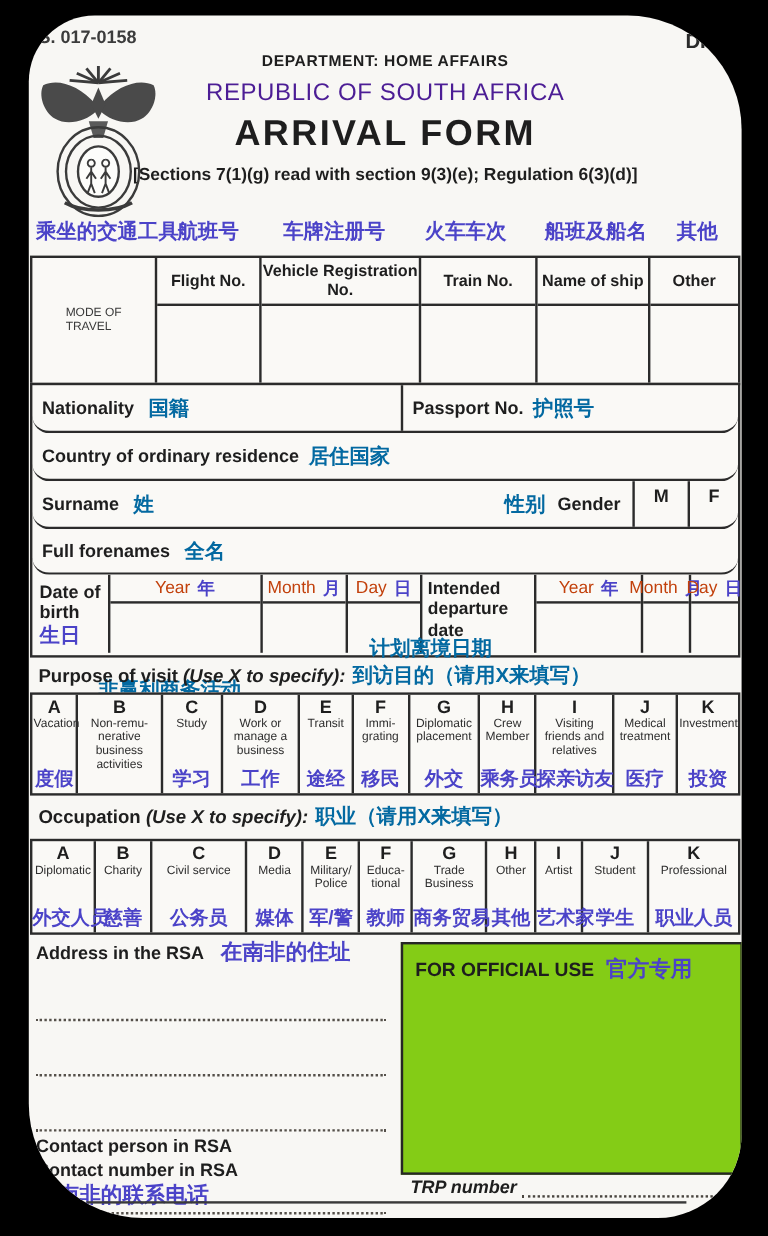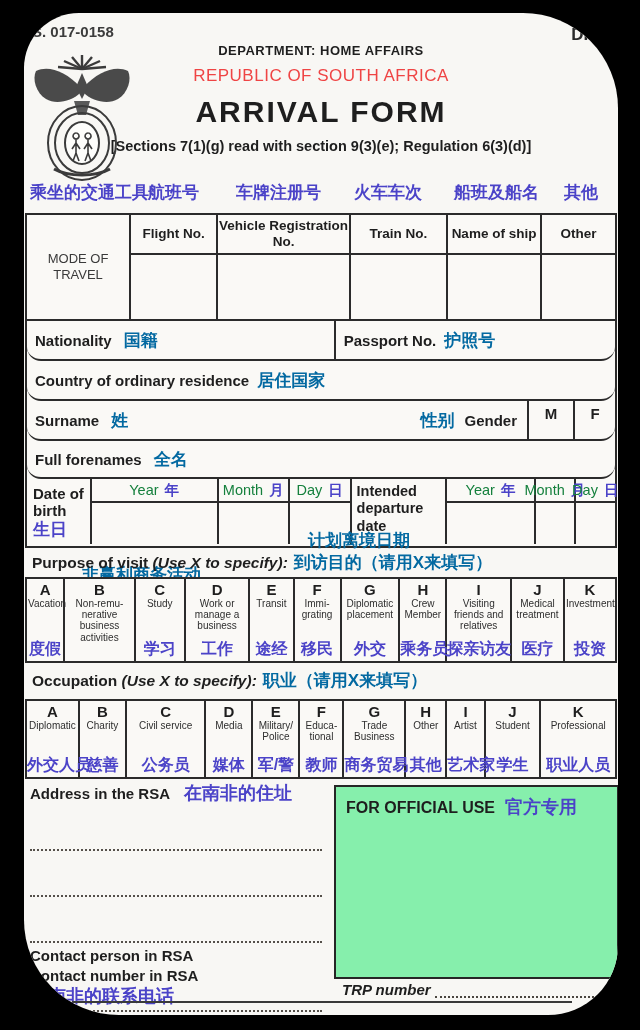--- a/index.html
+++ b/index.html
@@ -13,58 +13,58 @@
   }
   .abs{position:absolute;}
   .blue{color:#4b43c8;}
   .b{font-weight:bold;}
   .i{font-style:italic;}
   
   .form-no{left:8px;top:10px;font-size:15px;color:#3c3c3c;font-weight:bold;}
   .corner-code{right:10px;top:12px;font-size:17px;font-weight:bold;color:#2a2a2a;}
   .hdr{left:0;right:0;text-align:center;}
   .dept{top:30px;font-size:13px;font-weight:bold;letter-spacing:.5px;}
-  .repub{top:53px;font-size:17px;letter-spacing:.5px;color:#ef4444;}
+  .repub{top:53px;font-size:20px;letter-spacing:.5px;color:#4c1d95;}
   .title{top:82px;font-size:30px;font-weight:bold;letter-spacing:2px;}
   .sections{top:125px;font-size:14.5px;font-weight:bold;}
   .coa{left:6px;top:40px;}
   
   .zhrow span{position:absolute;top:168px;font-size:17px;font-weight:bold;color:#4b43c8;white-space:nowrap;}
   
   .tbl{position:absolute;left:1px;right:1px;border:2px solid #2b2b2b;background:#faf9f6;}
   .flex{display:flex;}
   .cell{border-right:2px solid #2b2b2b;box-sizing:border-box;position:relative;}
   .cell:last-child{border-right:none;}
   .modehdr{height:38px;border-bottom:2px solid #2b2b2b;display:flex;align-items:center;justify-content:center;
     text-align:center;font-size:13.5px;font-weight:bold;line-height:1.15;}
-  .modelabel{display:flex;align-items:center;justify-content:center;text-align:center;
-    font-size:13px;color:#3a3a3a;line-height:1.25;}
+  .modelabel{display:flex;align-items:center;justify-content:center;
+    font-size:10px;color:#3a3a3a;line-height:1.25;}
   .row{border-bottom:2px solid #2b2b2b;box-sizing:border-box;display:flex;align-items:center;border-radius:14px;}
   .row:last-child{border-bottom:none;}
   .lab{font-size:15px;font-weight:bold;padding-left:8px;white-space:nowrap;}
   .zh17{font-size:17px;font-weight:bold;color:#0369a1;margin-left:12px;white-space:nowrap;}
   .gcell{border-left:2px solid #2b2b2b;height:100%;display:flex;align-items:flex-start;
     justify-content:center;font-size:15px;font-weight:bold;padding-top:4px;box-sizing:border-box;}
   
   .dhead{height:22px;border-bottom:2px solid #2b2b2b;display:flex;align-items:center;justify-content:center;
     font-size:14.5px;gap:6px;}
-  .dhead .en{font-weight:bold;color:#15803d;font-weight:normal;}
+  .dhead .en{font-weight:bold;color:#c2410c;font-weight:normal;}
   .dob-label{font-size:15px;font-weight:bold;line-height:1.15;padding:6px 0 0 6px;}
   .intended{font-size:14.5px;font-weight:bold;line-height:1.2;padding:4px 0 0 5px;}
   
   .seclabel{font-size:15.5px;white-space:nowrap;display:flex;align-items:baseline;}
   .grid{display:flex;}
   .opt{border-right:2px solid #2b2b2b;box-sizing:border-box;text-align:center;position:relative;overflow:visible;}
   .opt:last-child{border-right:none;}
   .opt .code{font-size:15px;font-weight:bold;margin-top:2px;}
   .opt .en{font-size:10px;line-height:1.12;color:#2e2e2e;padding:0 1px;}
   .opt .zh{position:absolute;bottom:1px;left:0;right:0;font-size:16px;font-weight:bold;color:#4b43c8;white-space:nowrap;}
   
   .dotline{border-bottom:2px dotted #55504a;}
-  .offbox{border:2.5px solid #262626;background:#86efac;}
+  .offbox{border:2.5px solid #262626;background:#84cc16;}
   .smalllab{font-size:15px;font-weight:bold;}
   .zh18{font-size:18px;font-weight:bold;color:#4b43c8;white-space:nowrap;}
   .trp{display:flex;align-items:flex-end;font-size:15px;font-weight:bold;font-style:italic;}
   .trp .leader{flex:1;border-bottom:2px dotted #4a453f;margin-left:4px;height:14px;}
 </style>
 </head>
 <body>
 
 <div class="card">
 

